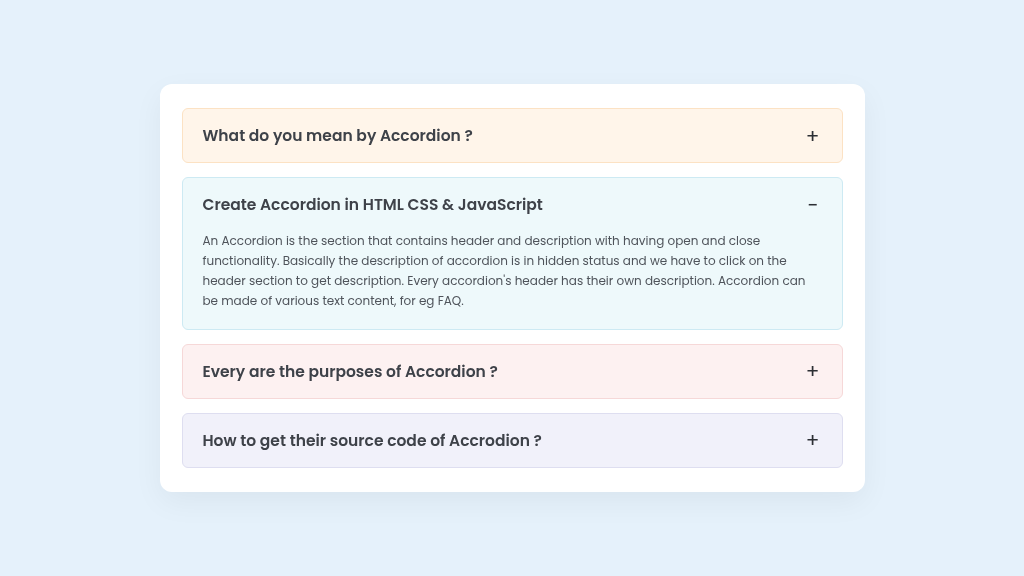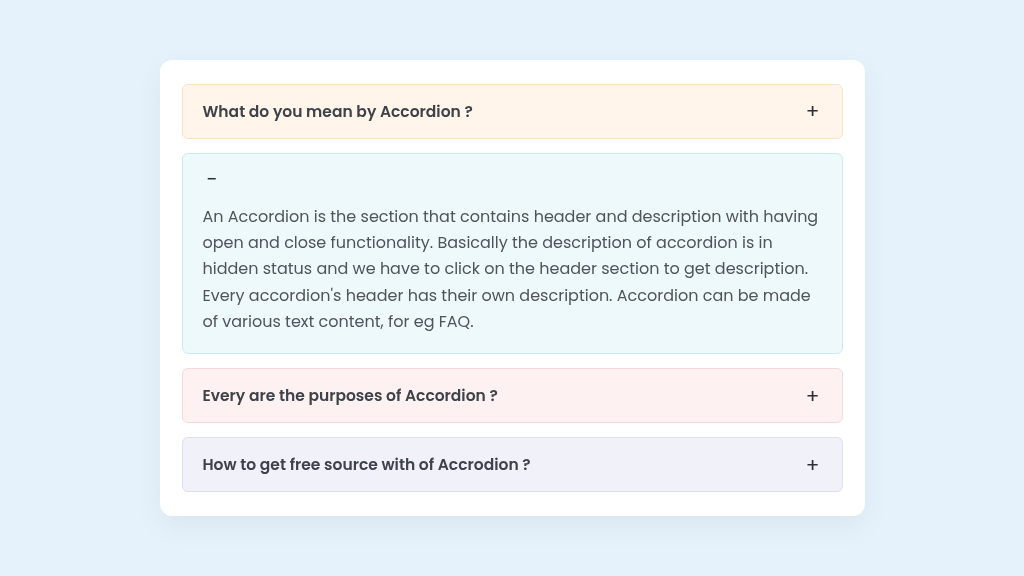--- a/index.html
+++ b/index.html
@@ -55,21 +55,21 @@
       font-size: 20px;
       font-weight: 400;
       color: #2c2f34;
       line-height: 1;
       width: 18px;
       text-align: center;
     }
 
     .accordion-body {
       padding: 0 20px 18px 20px;
-      font-size: 16px;
+      font-size: 12px;
       line-height: 1.65;
       color: #4f545b;
     }
 
     .item-0 {
       background: #fff5ea;
       border: 1px solid #fce2c4;
     }
 
     .item-1 {
@@ -94,32 +94,33 @@
 
   <div class="accordion-item item-0">
     <div class="accordion-header">
       <span class="accordion-title">What do you mean by Accordion ?</span>
       <span class="accordion-icon">+</span>
     </div>
   </div>
 
   <div class="accordion-item item-1">
     <div class="accordion-header">
+      <span class="accordion-title">Create Accordion in HTML CSS &amp; JavaScript</span>
       <span class="accordion-icon">−</span>
     </div>
     <div class="accordion-body">An Accordion is the section that contains header and description with having open and close functionality. Basically the description of accordion is in hidden status and we have to click on the header section to get description. Every accordion's header has their own description. Accordion can be made of various text content, for eg FAQ.</div>
   </div>
 
   <div class="accordion-item item-2">
     <div class="accordion-header">
       <span class="accordion-title">Every are the purposes of Accordion ?</span>
       <span class="accordion-icon">+</span>
     </div>
   </div>
 
   <div class="accordion-item item-3">
     <div class="accordion-header">
-      <span class="accordion-title">How to get free source with of Accrodion ?</span>
+      <span class="accordion-title">How to get their source code of Accrodion ?</span>
       <span class="accordion-icon">+</span>
     </div>
   </div>
 
 </div>
 
 </body></html>

